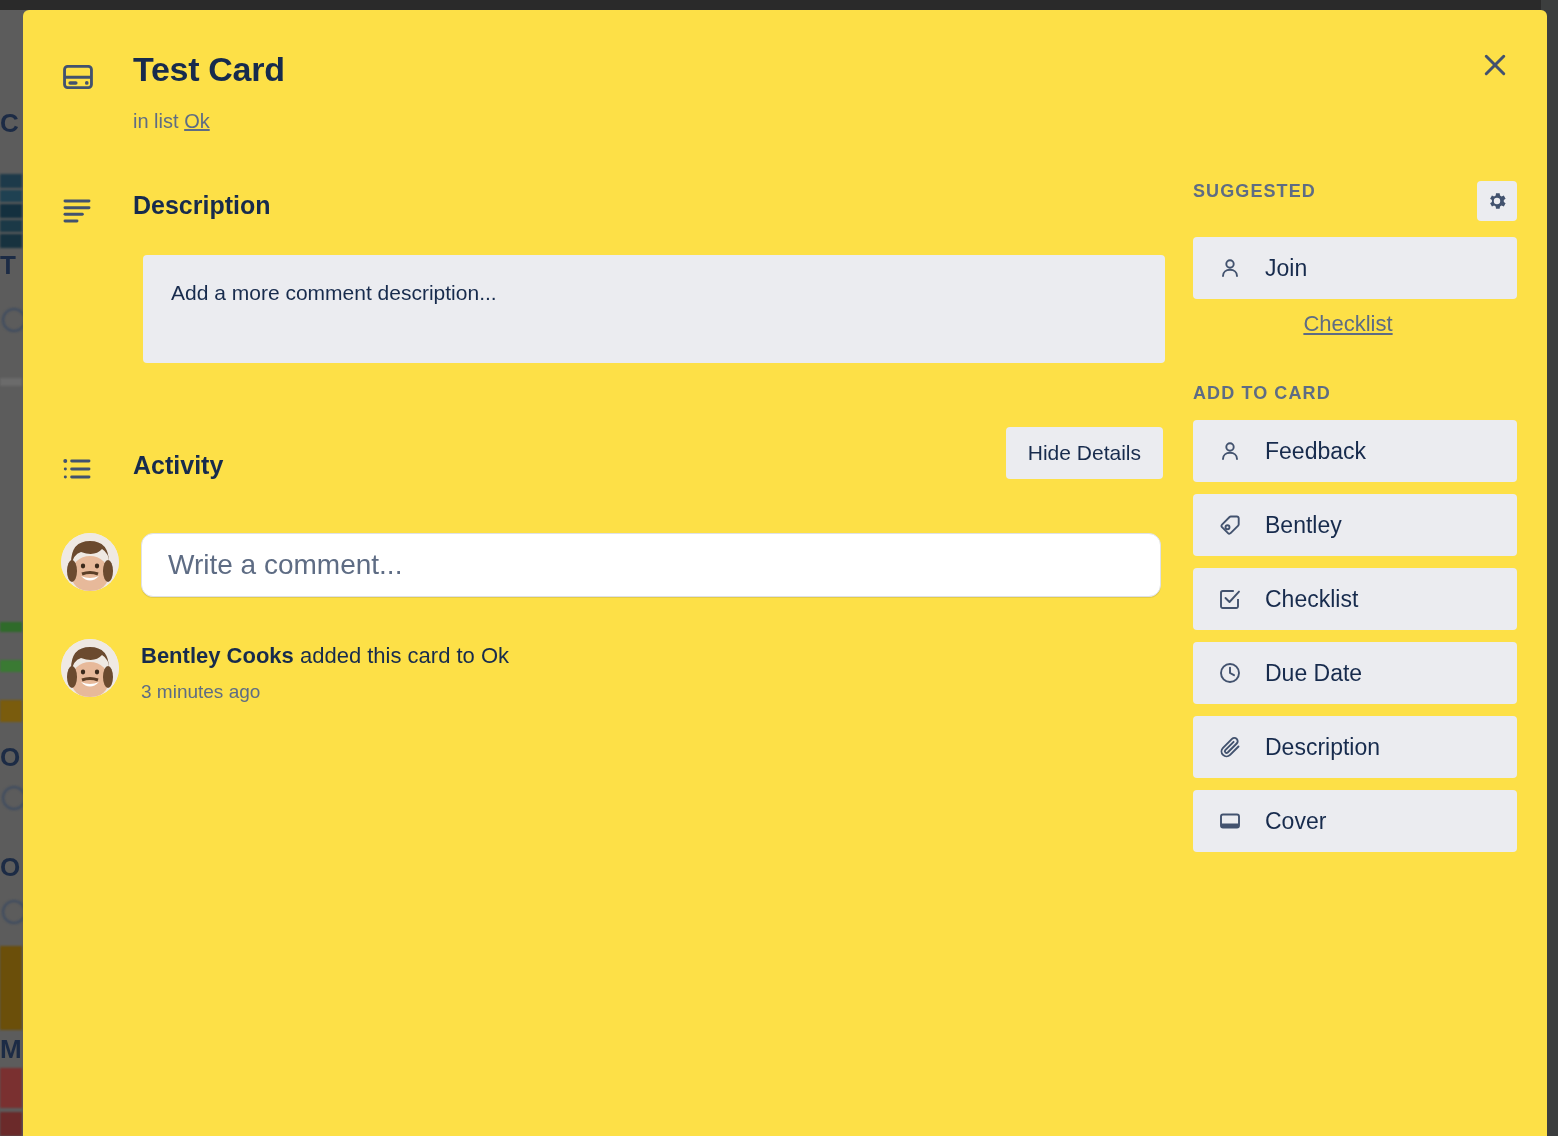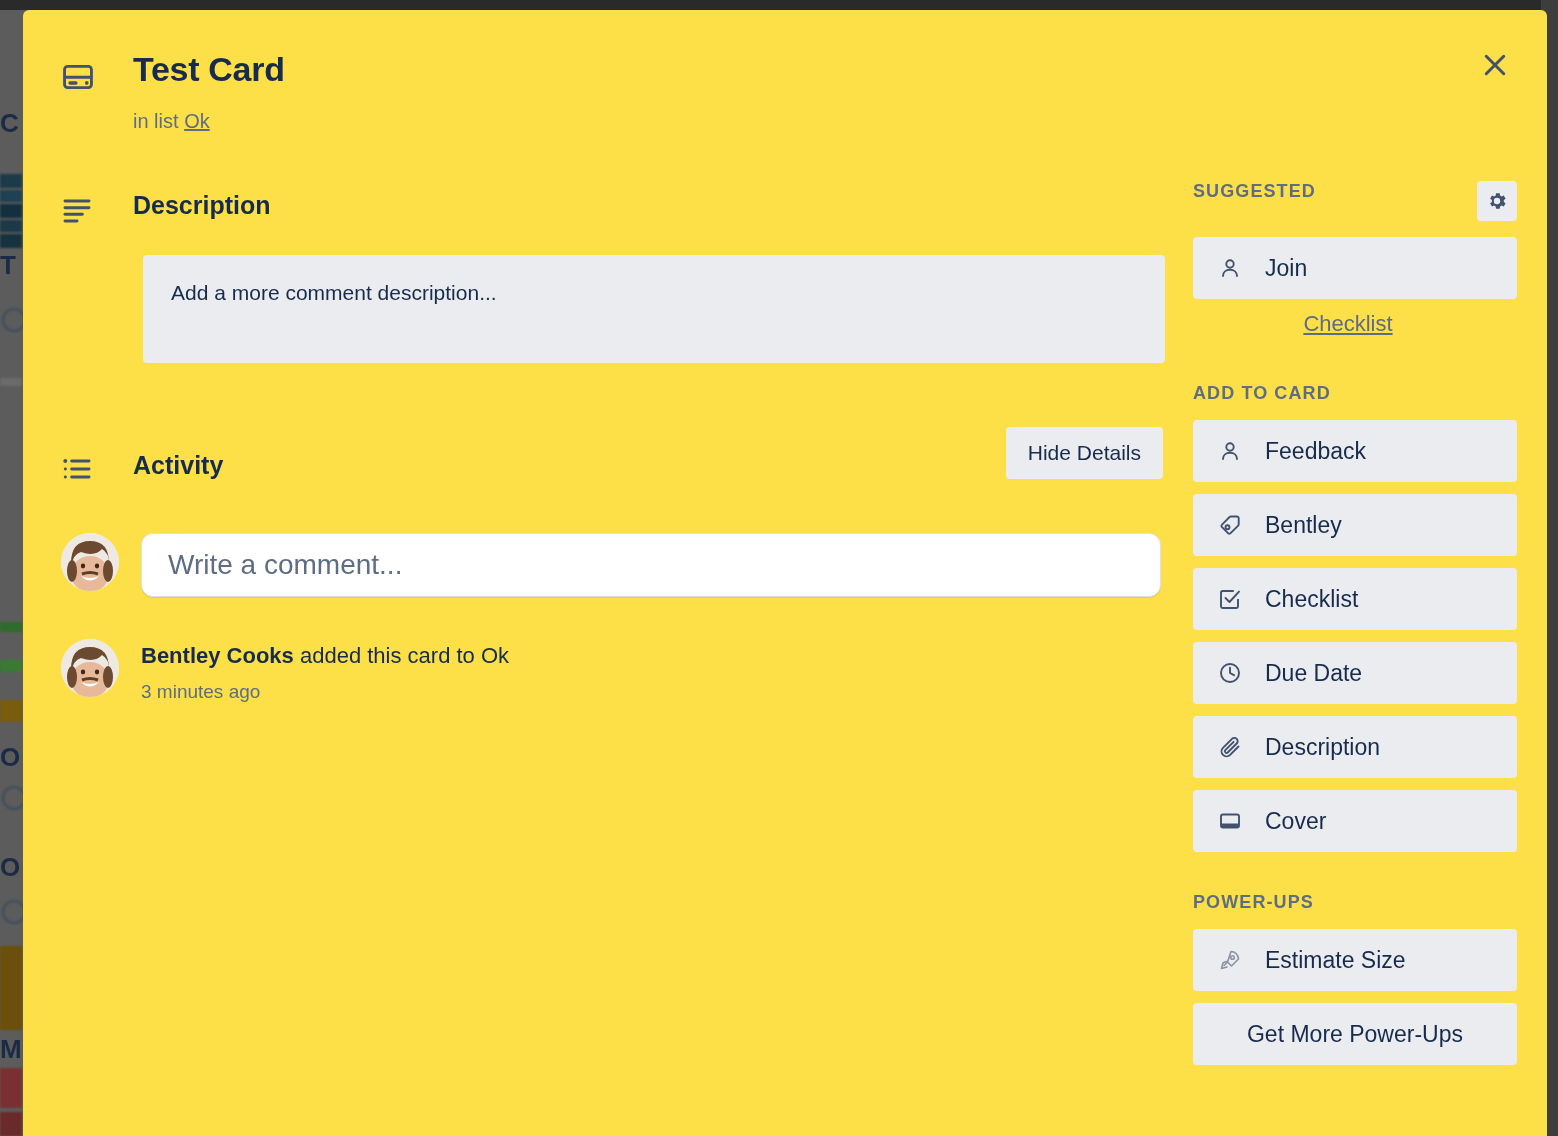--- a/index.html
+++ b/index.html
@@ -477,34 +477,16 @@
           <span class="btn-icon">
             <svg width="24" height="24" viewBox="0 0 24 24" fill="none" stroke="#42526e" stroke-width="1.9">
               <rect x="3" y="5.5" width="18" height="13" rx="2"></rect>
               <path d="M3 14.5h18v2.2a1.8 1.8 0 0 1-1.8 1.8H4.8A1.8 1.8 0 0 1 3 16.7z" fill="#42526e" stroke="none"></path>
             </svg>
           </span>
           <span>Cover</span>
         </button>
       </div>
 
-      <div class="side-group powerups">
-        <div class="side-heading">
-          <span>POWER-UPS</span>
-        </div>
-        <button class="side-button">
-          <span class="btn-icon">
-            <svg width="24" height="24" viewBox="0 0 24 24" fill="none" stroke="#8993a4" stroke-width="1.6" stroke-linecap="round" stroke-linejoin="round">
-              <path d="M13 3.5c4 0 7.5 3.5 7.5 7.5l-7 7-4-4z"></path>
-              <circle cx="14.5" cy="9.5" r="1.8"></circle>
-              <path d="M9.5 14L6 17.5"></path>
-              <path d="M5 15l-1.5 5.5L9 19"></path>
-              <path d="M8.5 13.5l-3 1"></path>
-            </svg>
-          </span>
-          <span>Estimate Size</span>
-        </button>
-        <button class="side-button centered">Get More Power-Ups</button>
-      </div>
 
     </div>
   </div>
 </div>
 
 </body></html>

